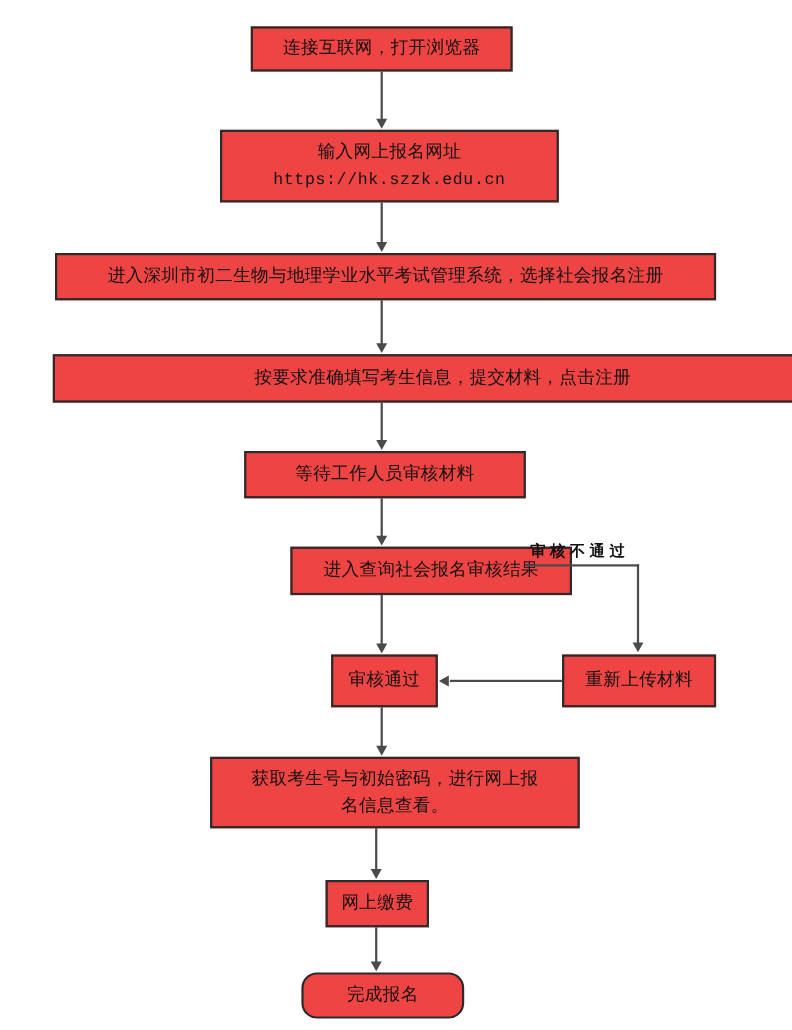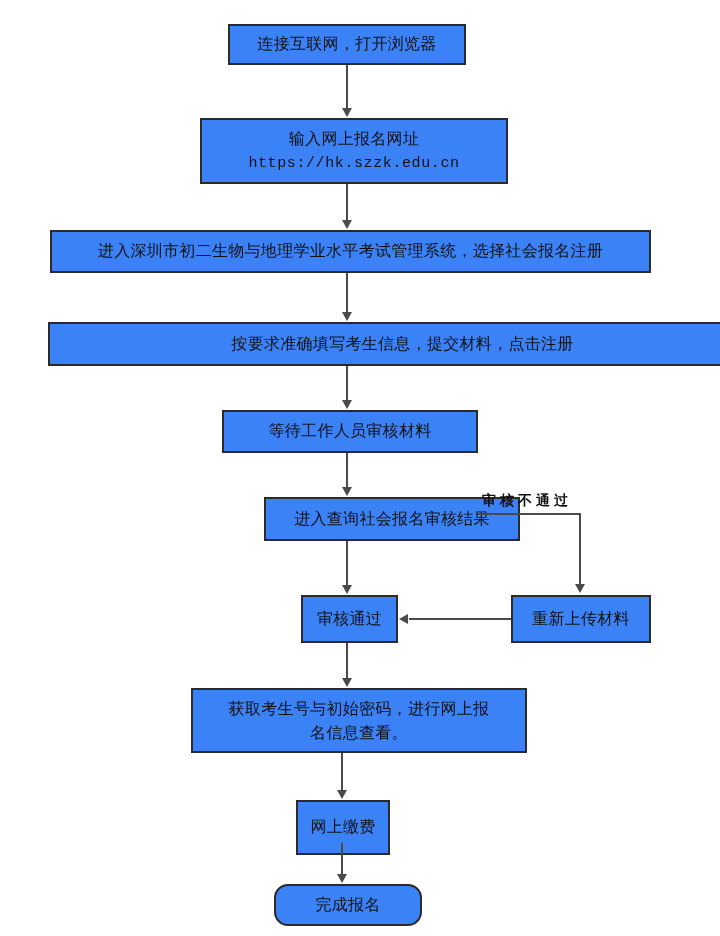--- a/index.html
+++ b/index.html
@@ -15,21 +15,21 @@
     position: relative;
     width: 720px;
     height: 936px;
     background: #ffffff;
     overflow: hidden;
   }
   .node {
     position: absolute;
     box-sizing: border-box;
     border: 2px solid #2b2b2b;
-    background: #3b82f6;
+    background: #ef4444;
     display: flex;
     flex-direction: column;
     align-items: center;
     justify-content: center;
     text-align: center;
     line-height: 1.28;
     color: #111111;
     font-size: 16px;
     letter-spacing: 0.3px;
     padding: 2px 6px;
@@ -113,21 +113,21 @@
 
   <div class="node" id="node-n8" style="left: 511px; top: 595px; width: 140px; height: 48px;">
     <span>重新上传材料</span>
   </div>
 
   <div class="node two-line" id="node-n9" style="left: 191px; top: 688px; width: 336px; height: 65px;">
     <span>获取考生号与初始密码，进行网上报</span>
     <span>名信息查看。</span>
   </div>
 
-  <div class="node" id="node-n10" style="left: 296px; top: 800px; width: 94px; height: 55px;">
+  <div class="node" id="node-n10" style="left: 296px; top: 800px; width: 94px; height: 43px;">
     <span>网上缴费</span>
   </div>
 
   <div class="node" id="node-n11" style="left: 274px; top: 884px; width: 148px; height: 42px; border-radius: 14px;">
     <span>完成报名</span>
   </div>
 
   <div class="vline" style="left:346px; top:65px; height:44px;"></div>
   <div class="arrow-down" style="left:342px; top:108px;"></div>
 

